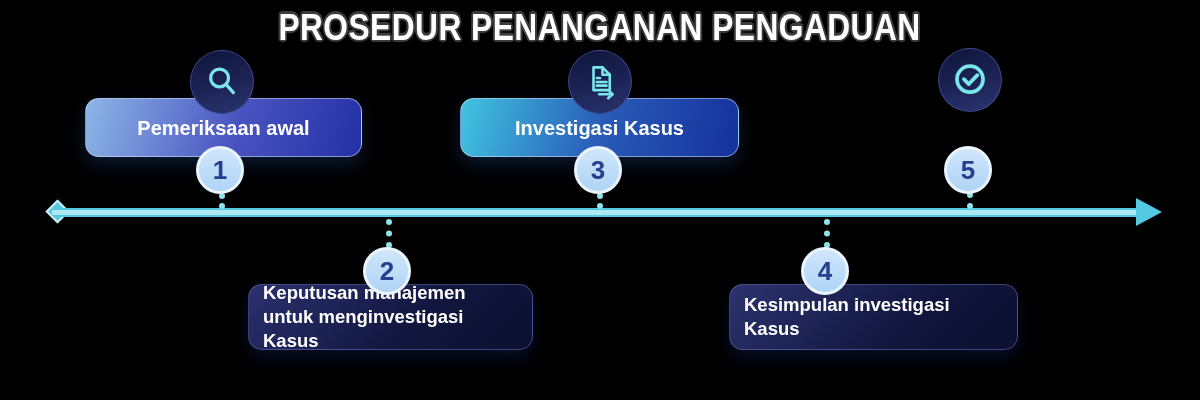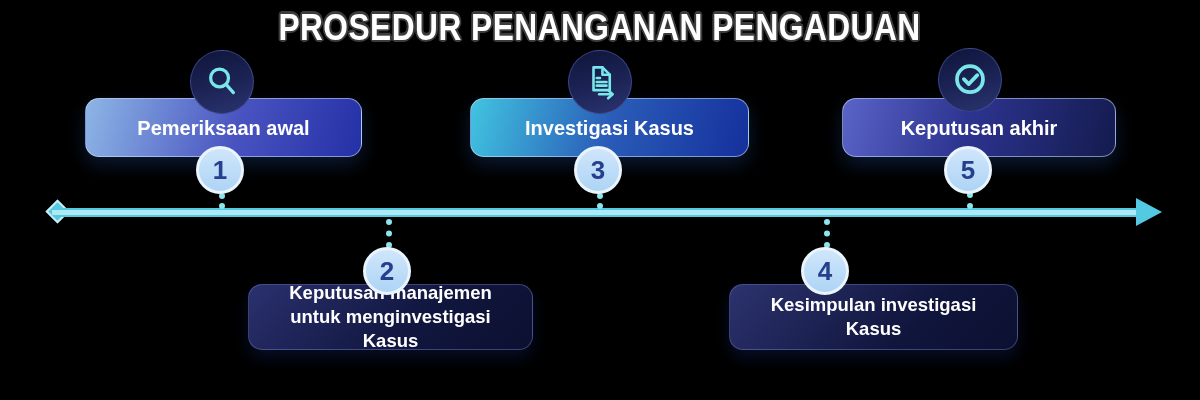--- a/index.html
+++ b/index.html
@@ -38,31 +38,31 @@
   }
   .dots{ position:absolute; width:0; border-left:6px dotted #8ce4ec; }
   .dots.d1{ left:219px; top:193px; height:16px; }
   .dots.d3{ left:597px; top:193px; height:16px; }
   .dots.d5{ left:967px; top:192px; height:17px; }
   .dots.d2{ left:386px; top:219px; height:29px; }
   .dots.d4{ left:824px; top:219px; height:29px; }
   
   .step-box{
     position:absolute; display:flex; align-items:center; justify-content:center;
-    border-radius:14px; color:#fff; font-weight:700; text-align:center;
+    border-radius:14px; color:#fff; font-weight:700; text-align:left;
     padding:6px 14px; line-height:1.3;
   }
   .step-box.top{ font-size:20px; height:59px; top:98px;
     border:1px solid rgba(205,225,248,.55);
     box-shadow:0 8px 18px rgba(40,90,180,.28); }
   .step-box.bottom{ font-size:18.5px; height:66px; top:284px;
     border:1px solid rgba(115,125,195,.45);
     box-shadow:0 8px 16px rgba(20,40,110,.35); }
   .box1{ left:85px;  width:277px; background:linear-gradient(105deg,#8db6e6 0%,#4953c0 55%,#2430a6 100%); }
-  .box3{ left:470px; width:279px; background:linear-gradient(105deg,#41c4e0 0%,#2a5cb8 50%,#15309c 100%); }
+  .box3{ left:460px; width:279px; background:linear-gradient(105deg,#41c4e0 0%,#2a5cb8 50%,#15309c 100%); }
   .box5{ left:842px; width:274px; background:linear-gradient(105deg,#5a64c8 0%,#2d3490 45%,#141b4e 100%); }
   .box2{ left:248px; width:285px; background:linear-gradient(135deg,#2a316e 0%,#11163e 60%,#0c1030 100%); }
   .box4{ left:681px; width:289px; background:linear-gradient(135deg,#2c336e 0%,#10153c 65%,#0c1030 100%);margin-left:48px; }
   
   .icon-circle{
     position:absolute; width:64px; height:64px; border-radius:50%;
     background:linear-gradient(165deg,#10163c 5%,#1c2456 55%,#2b3470 100%);
     border:1px solid rgba(95,115,205,.45);
     display:flex; align-items:center; justify-content:center;
   }
@@ -122,23 +122,20 @@
       <line x1="28" y1="32" x2="40" y2="32"></line>
       <line x1="28" y1="36.5" x2="40" y2="36.5"></line>
       <path d="M31 47 h16"></path>
       <path d="M42 42 l5.5 5 l-5.5 5"></path>
     </svg>
   </div>
   <div class="num-circle n3">
     <span>3</span>
   </div>
 
-  <div class="step-box top box5">
-    <span>Keputusan akhir</span>
-  </div>
   <div class="icon-circle ic5">
     <svg viewBox="0 0 64 64" fill="none" stroke="#79e6ea" stroke-width="4.6" stroke-linecap="round" stroke-linejoin="round">
       <circle cx="32" cy="31" r="16"></circle>
       <path d="M24.5 31 l6 6 l10.5 -11"></path>
     </svg>
   </div>
   <div class="num-circle n5">
     <span>5</span>
   </div>
 

